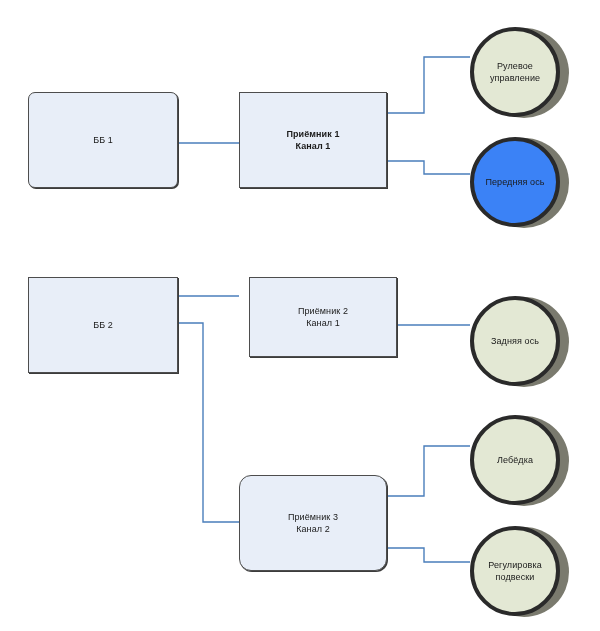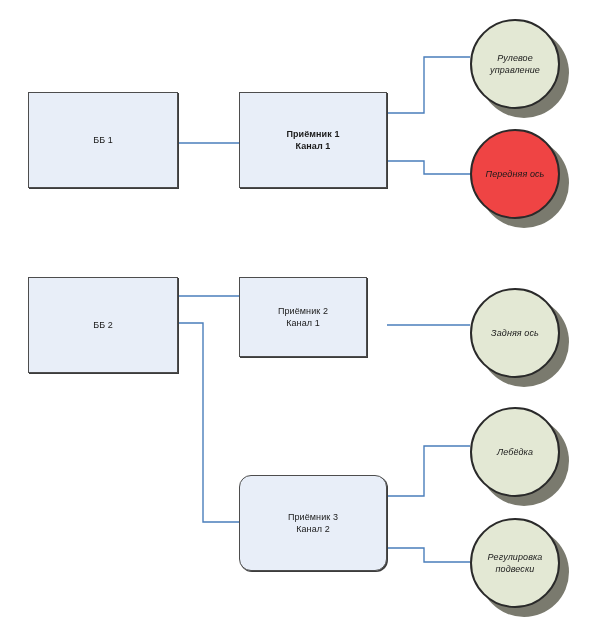--- a/index.html
+++ b/index.html
@@ -58,32 +58,31 @@
     left: 9px;
     top: 9px;
     width: 90px;
     height: 90px;
     border-radius: 50%;
     background: #7a7a6e;
   }
   .ellipse-body {
     position: absolute;
     left: 0;
-    top: 0;
+    top: 8px;
     width: 90px;
     height: 90px;
     box-sizing: border-box;
     border-radius: 50%;
     background: #e3e8d4;
-    border: 2px solid #22c55e;
+    border: 4px solid #22c55e;
     display: flex;
     align-items: center;
     justify-content: center;
     text-align: center;
-    font-style: italic;
   }
   .ellipse-label {
     font-size: 9px;
     line-height: 12px;
     color: #1a1a1a;
     white-space: pre-line;
     letter-spacing: 0.1px;
     padding: 0 6px;
   }
 </style>
@@ -96,49 +95,49 @@
       <polyline points="178,143 239,143" fill="none" stroke="#4a7ebb" stroke-width="1.4"></polyline>
       <polyline points="387,113 424,113 424,57 470,57" fill="none" stroke="#4a7ebb" stroke-width="1.4"></polyline>
       <polyline points="387,161 424,161 424,174 470,174" fill="none" stroke="#4a7ebb" stroke-width="1.4"></polyline>
       <polyline points="178,296 239,296" fill="none" stroke="#4a7ebb" stroke-width="1.4"></polyline>
       <polyline points="178,323 203,323 203,522 239,522" fill="none" stroke="#4a7ebb" stroke-width="1.4"></polyline>
       <polyline points="387,325 470,325" fill="none" stroke="#4a7ebb" stroke-width="1.4"></polyline>
       <polyline points="387,496 424,496 424,446 470,446" fill="none" stroke="#4a7ebb" stroke-width="1.4"></polyline>
       <polyline points="387,548 424,548 424,562 470,562" fill="none" stroke="#4a7ebb" stroke-width="1.4"></polyline>
     </svg>
 
-  <div class="rect-node" style="left: 28px; top: 92px; width: 150px; height: 96px; background: rgb(232, 238, 248); border-color: rgb(77, 77, 77);">
+  <div class="rect-node" style="left: 28px; top: 92px; width: 150px; height: 96px; background: rgb(232, 238, 248); border-color: rgb(77, 77, 77); border-radius: 7px;">
     <span class="rect-label">ББ 1</span>
   </div>
   <div class="rect-node" style="left: 239px; top: 92px; width: 148px; height: 96px; background: rgb(232, 238, 248); border-color: rgb(77, 77, 77); font-weight: bold;">
     <span class="rect-label">Приёмник 1
 Канал 1</span>
   </div>
   <div class="rect-node" style="left: 28px; top: 277px; width: 150px; height: 96px; background: rgb(232, 238, 248); border-color: rgb(77, 77, 77); justify-content: center;">
     <span class="rect-label">ББ 2</span>
   </div>
-  <div class="rect-node" style="left: 239px; top: 277px; width: 128px; height: 80px; background: rgb(232, 238, 248); border-color: rgb(77, 77, 77);">
+  <div class="rect-node" style="left: 249px; top: 277px; width: 148px; height: 80px; background: rgb(232, 238, 248); border-color: rgb(77, 77, 77);">
     <span class="rect-label">Приёмник 2
 Канал 1</span>
   </div>
   <div class="rect-node" style="left: 239px; top: 475px; width: 148px; height: 96px; background: rgb(232, 238, 248); border-color: rgb(77, 77, 77); border-radius: 12px;">
     <span class="rect-label">Приёмник 3
 Канал 2</span>
   </div>
 
   <div class="ellipse-node" style="left: 470px; top: 19px; width: 100px; height: 100px;">
     <div class="ellipse-shadow" style="width: 90px; height: 90px; background: rgb(122, 122, 110);"></div>
     <div class="ellipse-body" style="width: 90px; height: 90px; background: rgb(227, 232, 212); border-color: rgb(42, 42, 42);">
       <span class="ellipse-label">Рулевое
 управление</span>
     </div>
   </div>
   <div class="ellipse-node" style="left: 470px; top: 129px; width: 100px; height: 100px;">
     <div class="ellipse-shadow" style="width: 90px; height: 90px; background: rgb(122, 122, 110);"></div>
-    <div class="ellipse-body" style="width: 90px; height: 90px; background: #ef4444; border-color: rgb(42, 42, 42);">
+    <div class="ellipse-body" style="width: 90px; height: 90px; background: #3b82f6; border-color: rgb(42, 42, 42);">
       <span class="ellipse-label">Передняя ось</span>
     </div>
   </div>
   <div class="ellipse-node" style="left: 470px; top: 288px; width: 100px; height: 100px;">
     <div class="ellipse-shadow" style="width: 90px; height: 90px; background: rgb(122, 122, 110);"></div>
     <div class="ellipse-body" style="width: 90px; height: 90px; background: rgb(227, 232, 212); border-color: rgb(42, 42, 42);">
       <span class="ellipse-label">Задняя ось</span>
     </div>
   </div>
   <div class="ellipse-node" style="left: 470px; top: 407px; width: 100px; height: 100px;">

